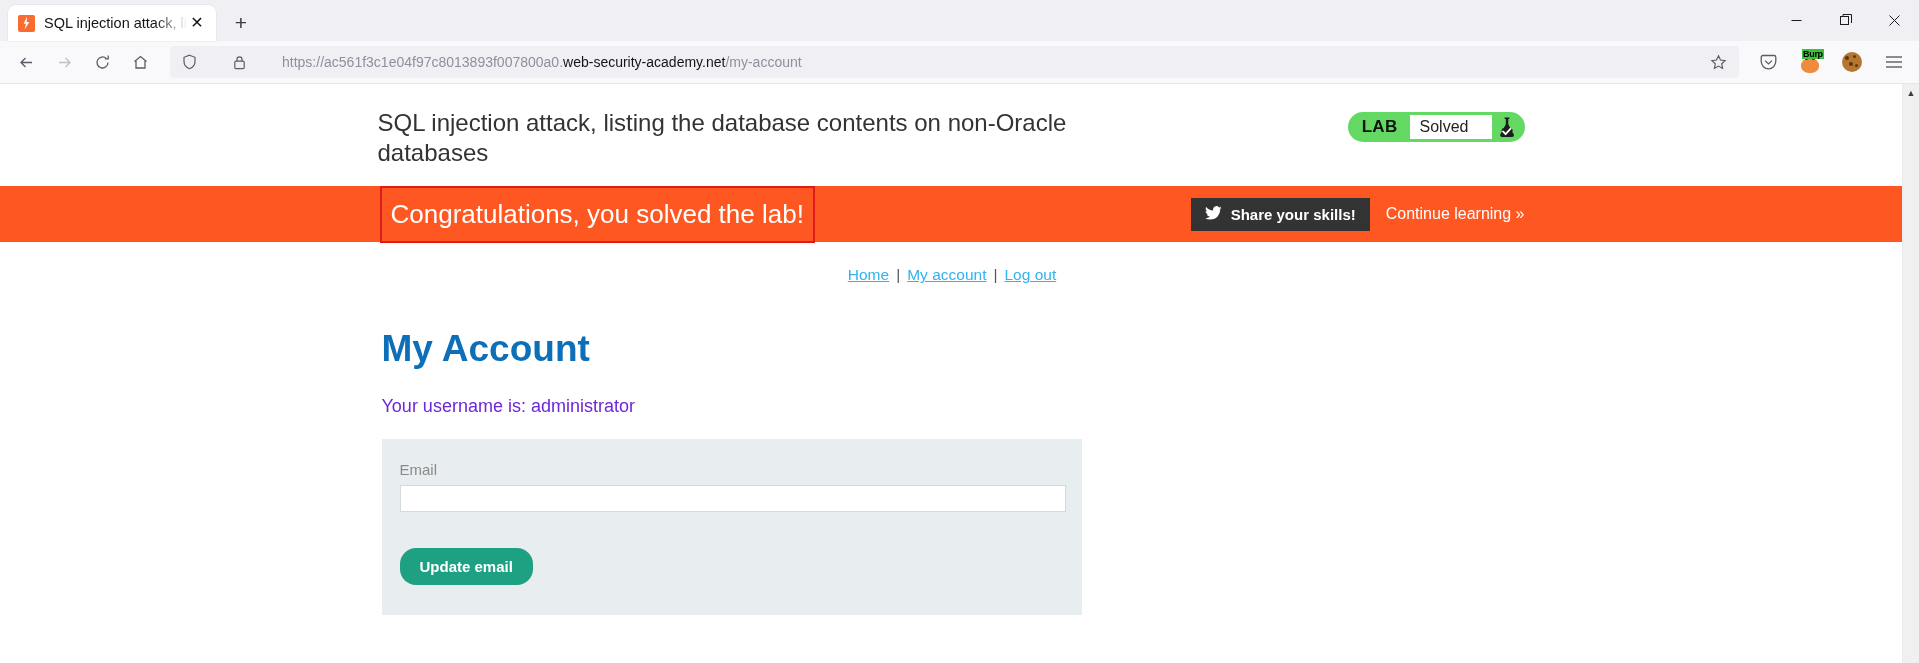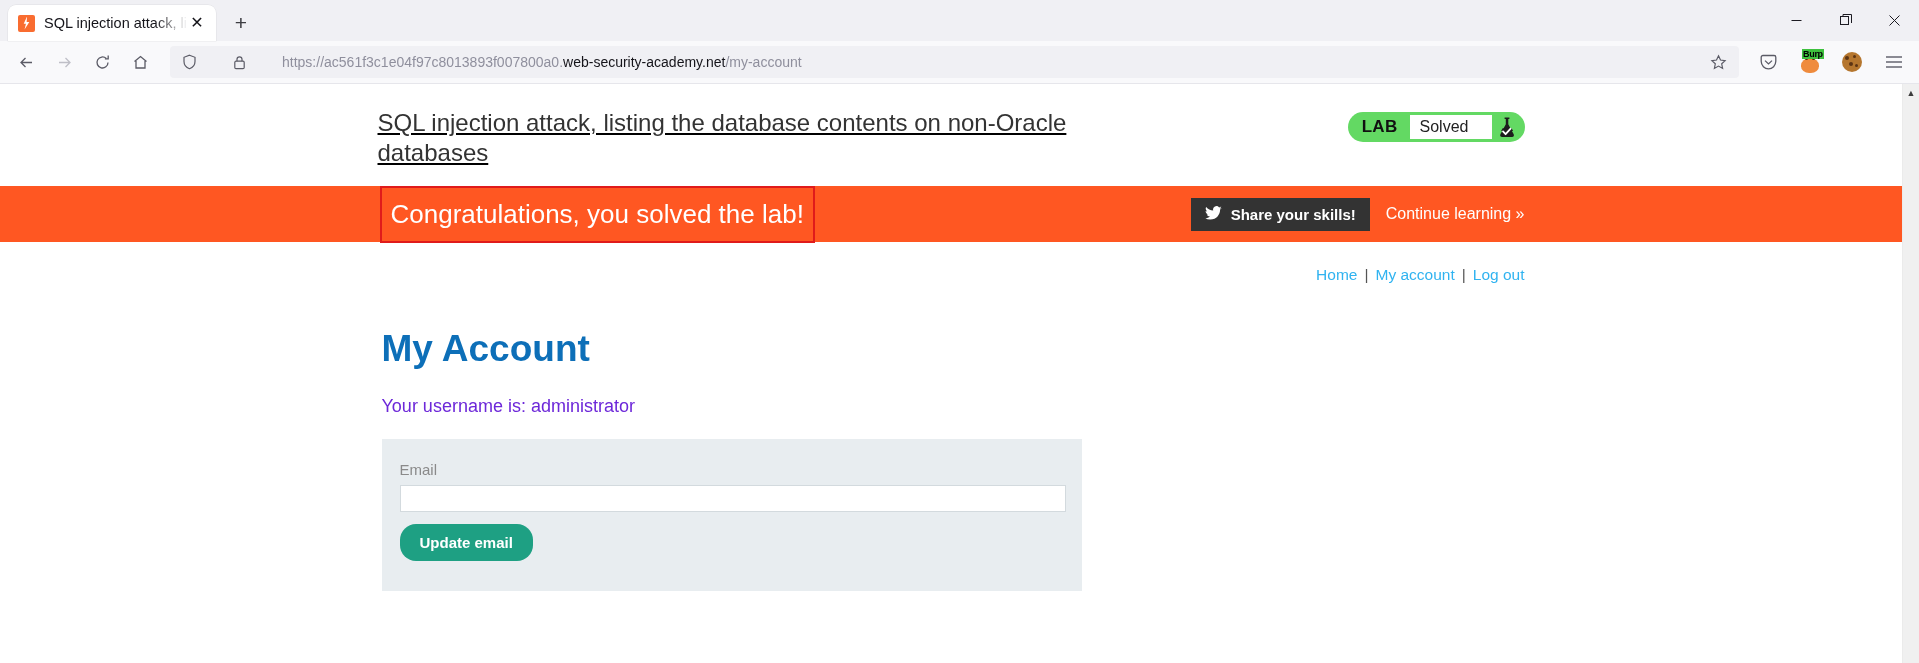--- a/index.html
+++ b/index.html
@@ -206,21 +206,21 @@
   .logo-block {
     width: 196px;
     flex: 0 0 196px;
     padding-right: 24px;
     border-right: 1px solid #d8d8d8;
     margin-right: 26px;
     padding-left: 2px;
   }
   .logo-svg { display: block; }
 
-  .lab-title-block { flex: 1 1 auto; padding-top: 2px; text-decoration: underline; }
+  .lab-title-block { flex: 1 1 auto; padding-top: 2px; }
   .lab-title {
     font-size: 24px;
     line-height: 1.26;
     color: #333333;
     font-weight: 400;
     max-width: 700px;
     margin: 0;
   }
   .lab-backlink {
     margin-top: 18px;
@@ -291,24 +291,25 @@
     font-size: 15px;
     font-weight: bold;
     padding: 8px 14px;
     display: inline-flex; align-items: center; gap: 9px;
   }
   .continue-link { font-size: 16px; color: #ffffff; }
 
   
   .content-wrap { max-width: 1147px; margin: 0 auto; padding-left: 2px; }
   .user-nav {
-    text-align: right;
+    text-align: center;
     padding: 24px 0 6px 0;
     font-size: 15.5px;
     color: #30b3f0;
+    text-decoration: underline;
   }
   .user-nav a { color: #30b3f0; text-decoration: none; }
   .user-nav .sep { color: #555; margin: 0 7px; }
 
   .acct-title {
     color: #0d6fb8;
     font-size: 37px;
     font-weight: bold;
     margin: 38px 0 0 0;
     padding-left: 2px;
@@ -337,21 +338,21 @@
     width: 666px;
     height: 27px;
     background: #ffffff;
     border: 1px solid #d3dade;
     outline: none;
     font-size: 14px;
     padding: 2px 6px;
     font-family: "Liberation Sans", sans-serif;
   }
   .update-btn {
-    margin-top: 12px;
+    margin-top: 36px;
     background: #1ea083;
     color: #ffffff;
     border: none;
     border-radius: 16px;
     font-size: 15px;
     font-weight: bold;
     padding: 10px 20px;
     font-family: "Liberation Sans", sans-serif;
     cursor: pointer;
   }

